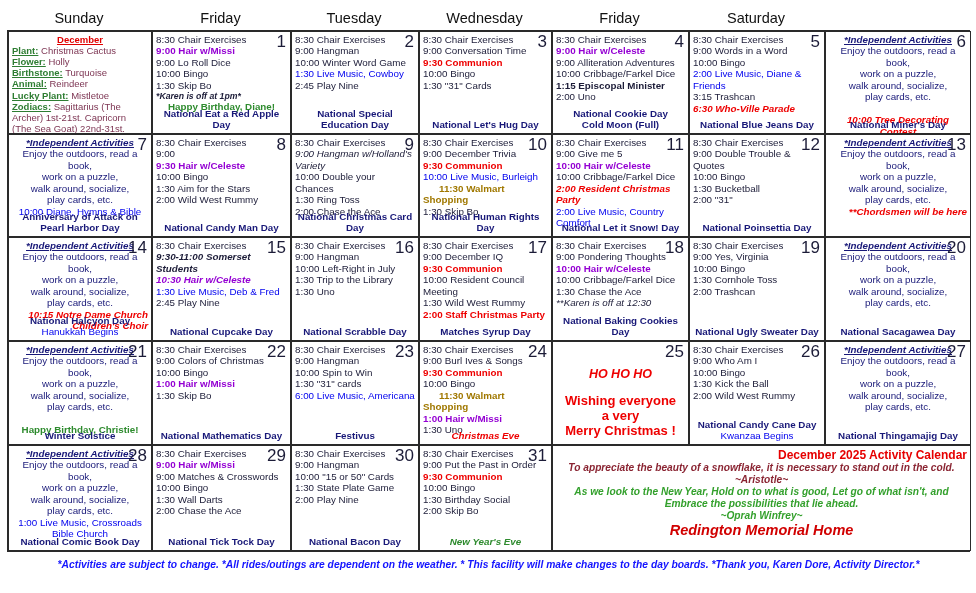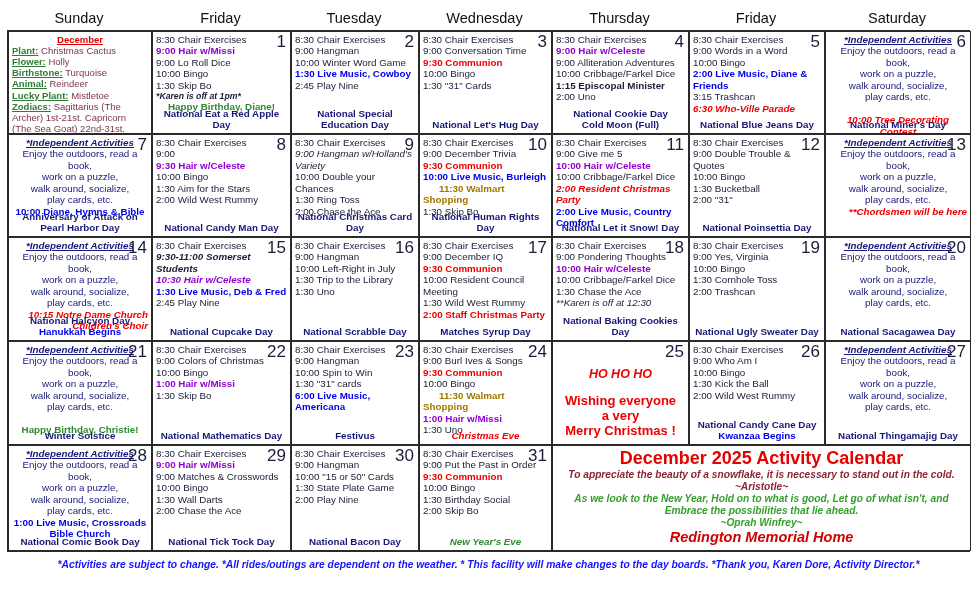--- a/index.html
+++ b/index.html
@@ -18,21 +18,21 @@
   .bottom{position:absolute;bottom:2px;left:2px;right:2px;}
   .bottom .ln{text-align:center;line-height:1.12;}
   .s-p{color:#1c1c38;}
   .s-pi{color:#1c1c38;font-style:italic;}
   .s-b{color:#1c1c38;font-weight:bold;}
   .s-bi{color:#1c1c38;font-weight:bold;font-style:italic;}
   .s-pu{color:#9400d3;font-weight:bold;}
   .s-pui{color:#9400d3;font-weight:bold;font-style:italic;}
   .s-r{color:#ee0000;font-weight:bold;}
   .s-ri{color:#ee0000;font-weight:bold;font-style:italic;}
-  .s-bl{color:#0000ee;font-weight:bold;}
+  .s-bl{color:#0000ee;font-weight:normal;}
   .s-ol{color:#a07800;font-weight:bold;margin-left:16px;}
   .s-g{color:#2e8b2e;font-weight:bold;}
   .s-gi{color:#2e8b2e;font-weight:bold;font-style:italic;}
   .s-n{color:#181878;font-weight:bold;}
   .s-it{color:#181878;font-weight:bold;font-style:italic;text-decoration:underline;}
   .s-ib{color:#181878;}
   .s-dec{color:#e00000;font-weight:bold;text-decoration:underline;margin-top:25px;}
   .s-lab{color:#2e7d32;font-weight:bold;text-decoration:underline;}
   .s-val{color:#7d3553;}
   .s-t1{color:#e60000;font-weight:bold;}
@@ -43,21 +43,20 @@
 </style>
 </head>
 <body>
 
 <div class="wrap">
   <div class="headrow" id="headrow">
       <div class="dayhead">Sunday</div>
       <div class="dayhead">Friday</div>
       <div class="dayhead">Tuesday</div>
       <div class="dayhead">Wednesday</div>
-      <div class="dayhead">Thursday</div>
       <div class="dayhead">Friday</div>
       <div class="dayhead">Saturday</div>
     </div>
   <div class="grid" id="grid">
       <div class="cell" style="font-size: 9.5px;">
         <div class="lines">
           <div class="ln ac"><span class="s-dec">December</span></div>
           <div class="ln"><span class="s-lab">Plant:</span><span class="s-val"> Christmas Cactus</span></div>
           <div class="ln"><span class="s-lab">Flower:</span><span class="s-val"> Holly</span></div>
           <div class="ln"><span class="s-lab">Birthstone:</span><span class="s-val"> Turquoise</span></div>
@@ -484,21 +483,21 @@
           <div class="ln"><span class="s-p">10:00 Bingo</span></div>
           <div class="ln"><span class="s-p">1:30 Birthday Social</span></div>
           <div class="ln"><span class="s-p">2:00 Skip Bo</span></div>
         </div>
         <div class="bottom">
           <div class="ln ac"><span class="s-gi">New Year's Eve</span></div>
         </div>
       </div>
       <div class="cell center" style="grid-column: span 3;">
         <div class="lines">
-          <div class="ln" style="font-size: 18px;"><span class="s-t1">December 2025 Activity Calendar</span></div>
+          <div class="ln" style="font-size: 12px; text-align: right;"><span class="s-t1">December 2025 Activity Calendar</span></div>
           <div class="ln" style="font-size: 10.2px;"><span class="s-q1">To appreciate the beauty of a snowflake, it is necessary to stand out in the cold.</span></div>
           <div class="ln" style="font-size: 10.2px;"><span class="s-q1">~Aristotle~</span></div>
           <div class="ln" style="font-size: 10.2px;"><span class="s-q2">As we look to the New Year, Hold on to what is good, Let go of what isn't, and Embrace the possibilities that lie ahead.</span></div>
           <div class="ln" style="font-size: 10.2px;"><span class="s-q2">~Oprah Winfrey~</span></div>
           <div class="ln" style="font-size: 14.5px;"><span class="s-hm">Redington Memorial Home</span></div>
         </div>
       </div>
     </div>
   <div class="footnote">*Activities are subject to change. *All rides/outings are dependent on the weather. * This facility will make changes to the day boards. *Thank you, Karen Dore, Activity Director.*</div>
 </div>

